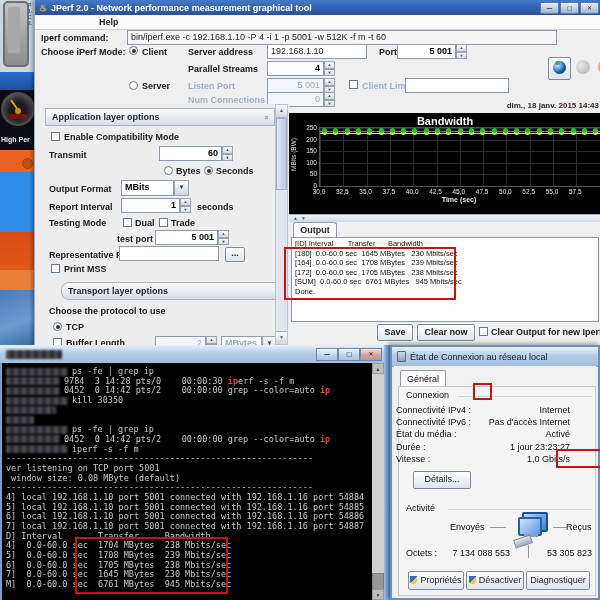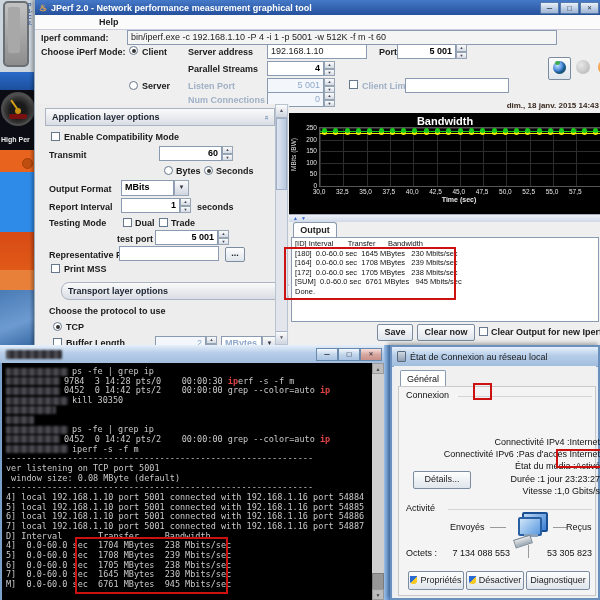--- a/index.html
+++ b/index.html
@@ -53,21 +53,21 @@
   
   .out-line{height:9.6px;font:7.5px "Liberation Sans",sans-serif;color:#111;white-space:pre;}
   
   .gl{position:absolute;background:#2d2d2d;}
   .serline{position:absolute;height:1px;}
   .dot{position:absolute;width:5px;height:5px;border-radius:50%;}
   .ytick{position:absolute;right:0;font:6.5px "Liberation Sans",sans-serif;color:#e8e8e8;}
   .xtick{position:absolute;font:6.5px "Liberation Sans",sans-serif;color:#e8e8e8;transform:translateX(-50%);}
   .legend-item{display:inline-block;font:bold 7.5px "Liberation Sans",sans-serif;margin-right:11px;white-space:nowrap;}
   
-  .frow{position:absolute;left:426px;width:174px;display:flex;justify-content:flex-end;margin-top:32px;}
+  .frow{position:absolute;left:396px;width:174px;display:flex;justify-content:space-between;}
   .frow .fl,.frow .fv{font:9px "Liberation Sans",sans-serif;color:#111;white-space:nowrap;}
   .grp{font:9px "Liberation Sans",sans-serif;color:#111;}
   .sep{position:absolute;height:1px;background:#d4d4d4;}
   .shield{display:inline-block;width:7px;height:8px;border-radius:0 0 3px 3px;margin-right:3px;
         background:linear-gradient(135deg,#2a6ad4 50%,#f8c822 50%);vertical-align:-1px;}
 </style>
 </head>
 <body>
 
 <div id="stage">

